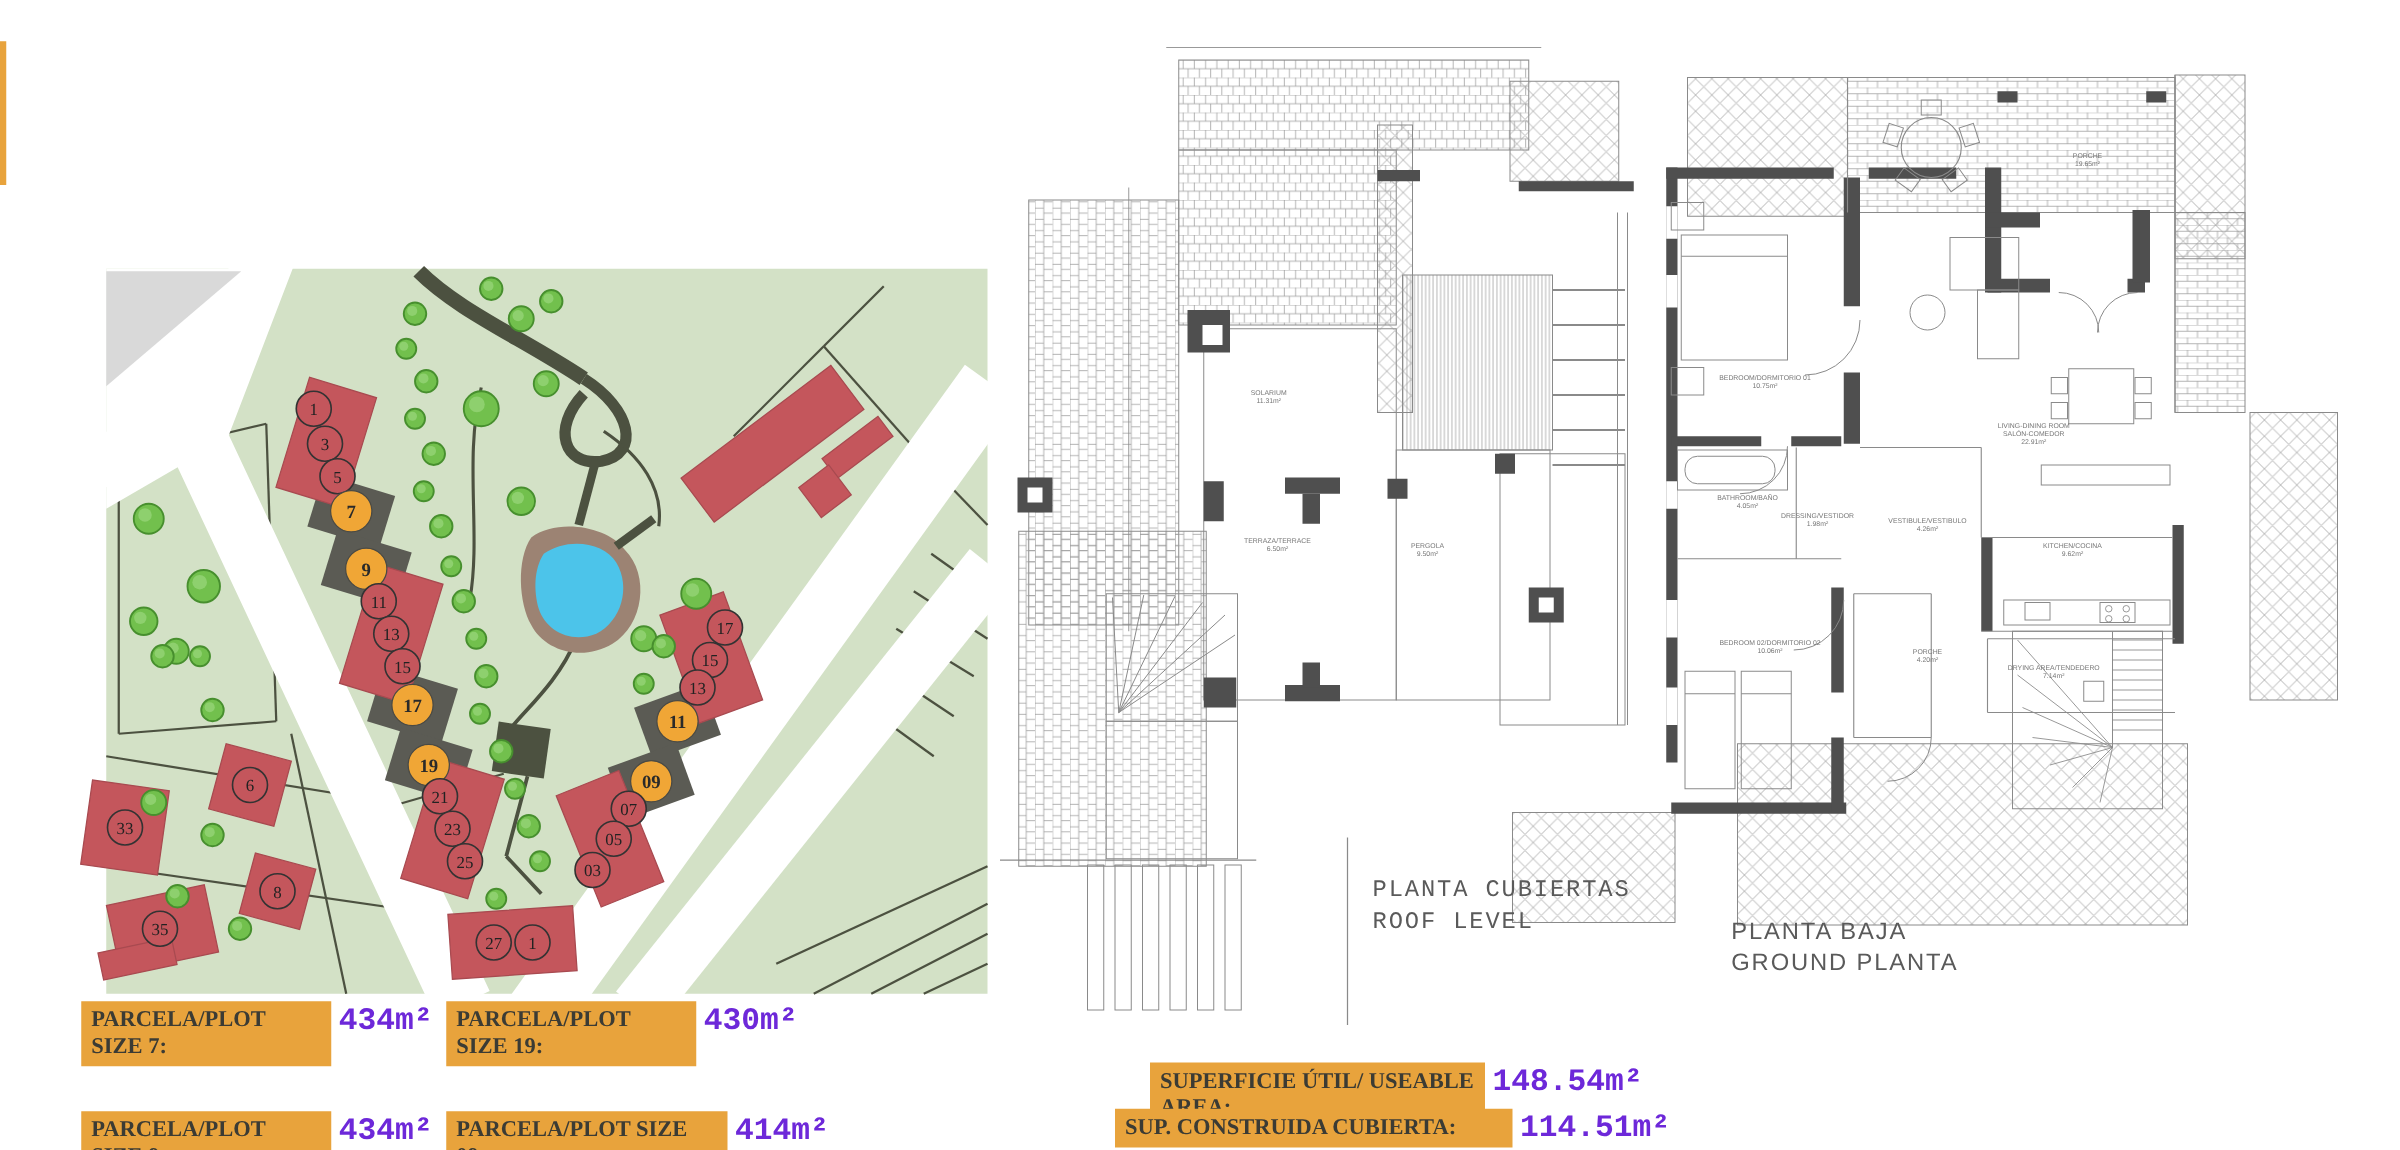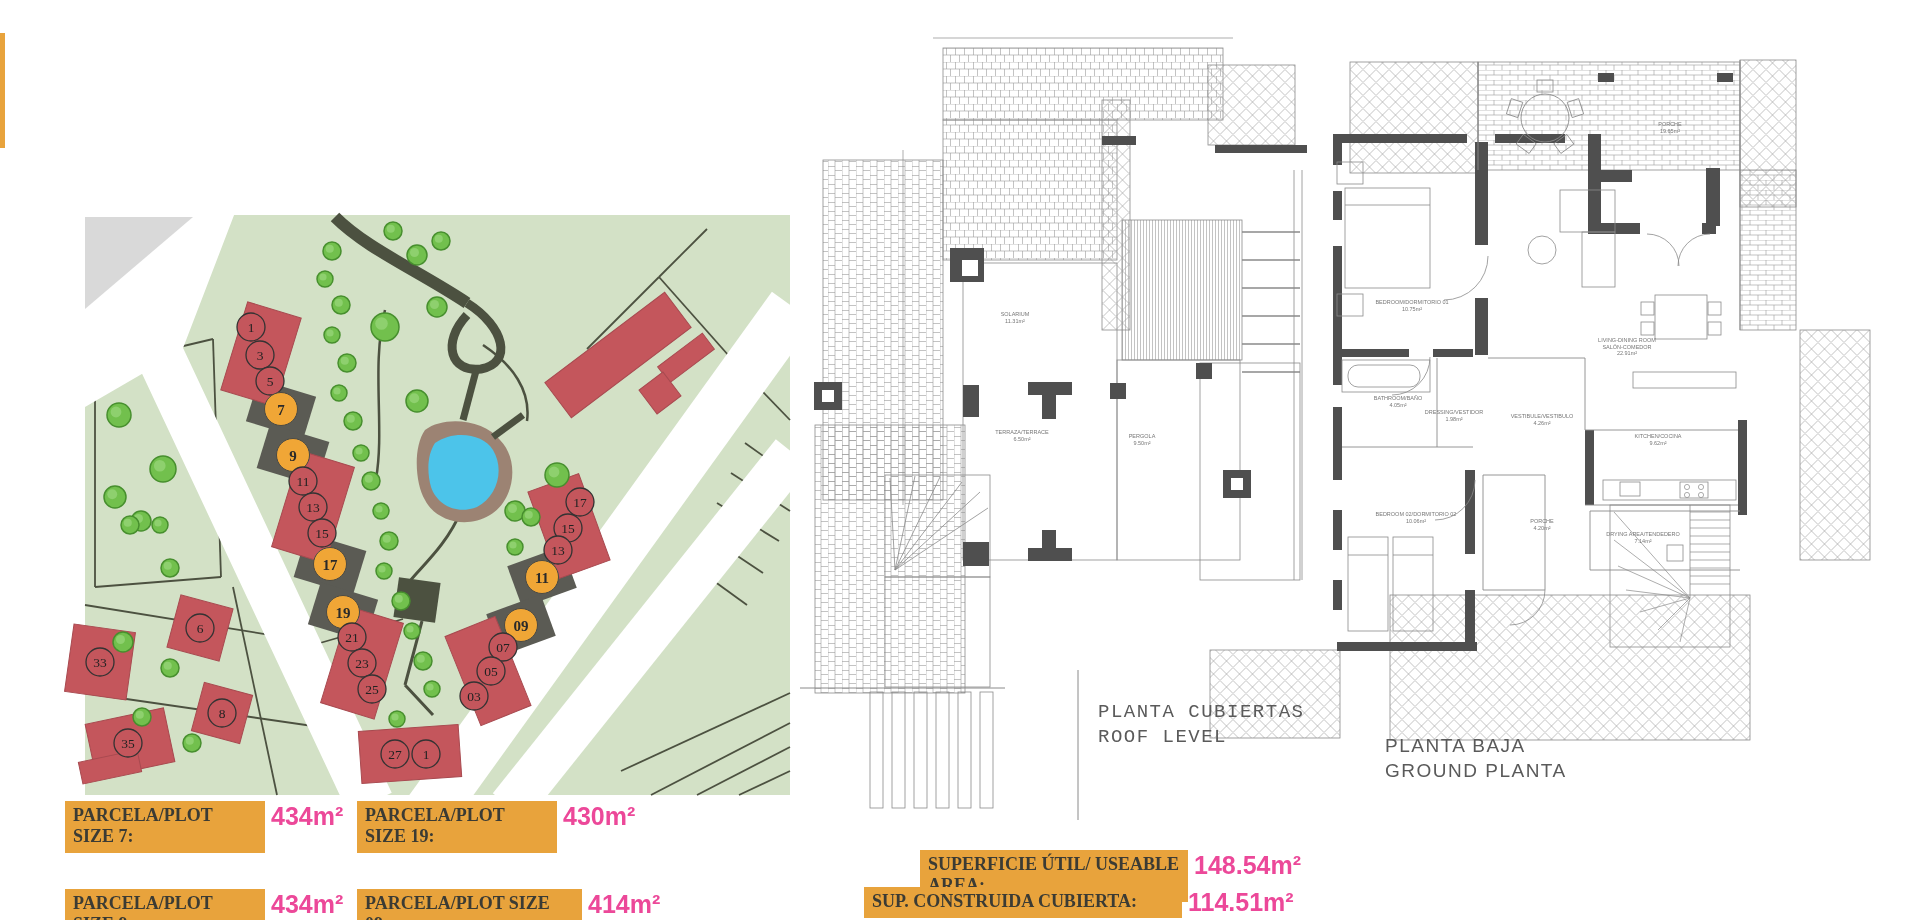--- a/index.html
+++ b/index.html
@@ -4,21 +4,21 @@
 <style>
   html,body{margin:0;padding:0;background:#fff;}
   #page{position:relative;width:1920px;height:920px;background:#ffffff;overflow:hidden;
         font-family:"Liberation Sans",sans-serif;}
   svg{position:absolute;overflow:visible;}
   .plan-title{position:absolute;color:#5a5a5a;font-size:19px;letter-spacing:1.5px;line-height:25px;
         font-family:"Liberation Sans",sans-serif;}
   .lblrow{position:absolute;display:flex;align-items:flex-start;}
   .obox{background:#E8A33C;color:#3b3b34;font-family:"Liberation Serif",serif;font-weight:bold;
         font-size:18px;padding:4px 8px 6px 8px;box-sizing:border-box;}
-  .oval{color:#ec4899;font-family:Liberation Sans, sans-serif;font-weight:bold;font-size:25px;
+  .oval{color:#6d28d9;font-family:Liberation Mono, monospace;font-weight:bold;font-size:25px;
         padding:1px 0 0 6px;white-space:nowrap;}
   #left-strip{position:absolute;left:0;top:33px;width:5px;height:115px;background:#E8A33C;}
 </style>
 </head>
 <body>
 
 <div id="page">
 
   <div id="left-strip"></div>
 
@@ -553,18 +553,18 @@
   <div class="lblrow" style="left:65px;top:889px;">
     <div class="obox" style="width:200px;">PARCELA/PLOT SIZE 9:</div>
     <div class="oval" style="width:86px;">434m²</div>
     <div class="obox" style="width:225px;">PARCELA/PLOT SIZE 09:</div>
     <div class="oval">414m²</div>
   </div>
   <div class="lblrow" style="left:920px;top:850px;">
     <div class="obox" style="width:268px;">SUPERFICIE ÚTIL/ USEABLE AREA:</div>
     <div class="oval">148.54m²</div>
   </div>
-  <div class="lblrow" style="left:864px;top:887px;">
+  <div class="lblrow" style="left:892px;top:887px;">
     <div class="obox" style="width:318px;">SUP. CONSTRUIDA CUBIERTA:</div>
     <div class="oval">114.51m²</div>
   </div>
 
 </div>
 
 </body></html>

